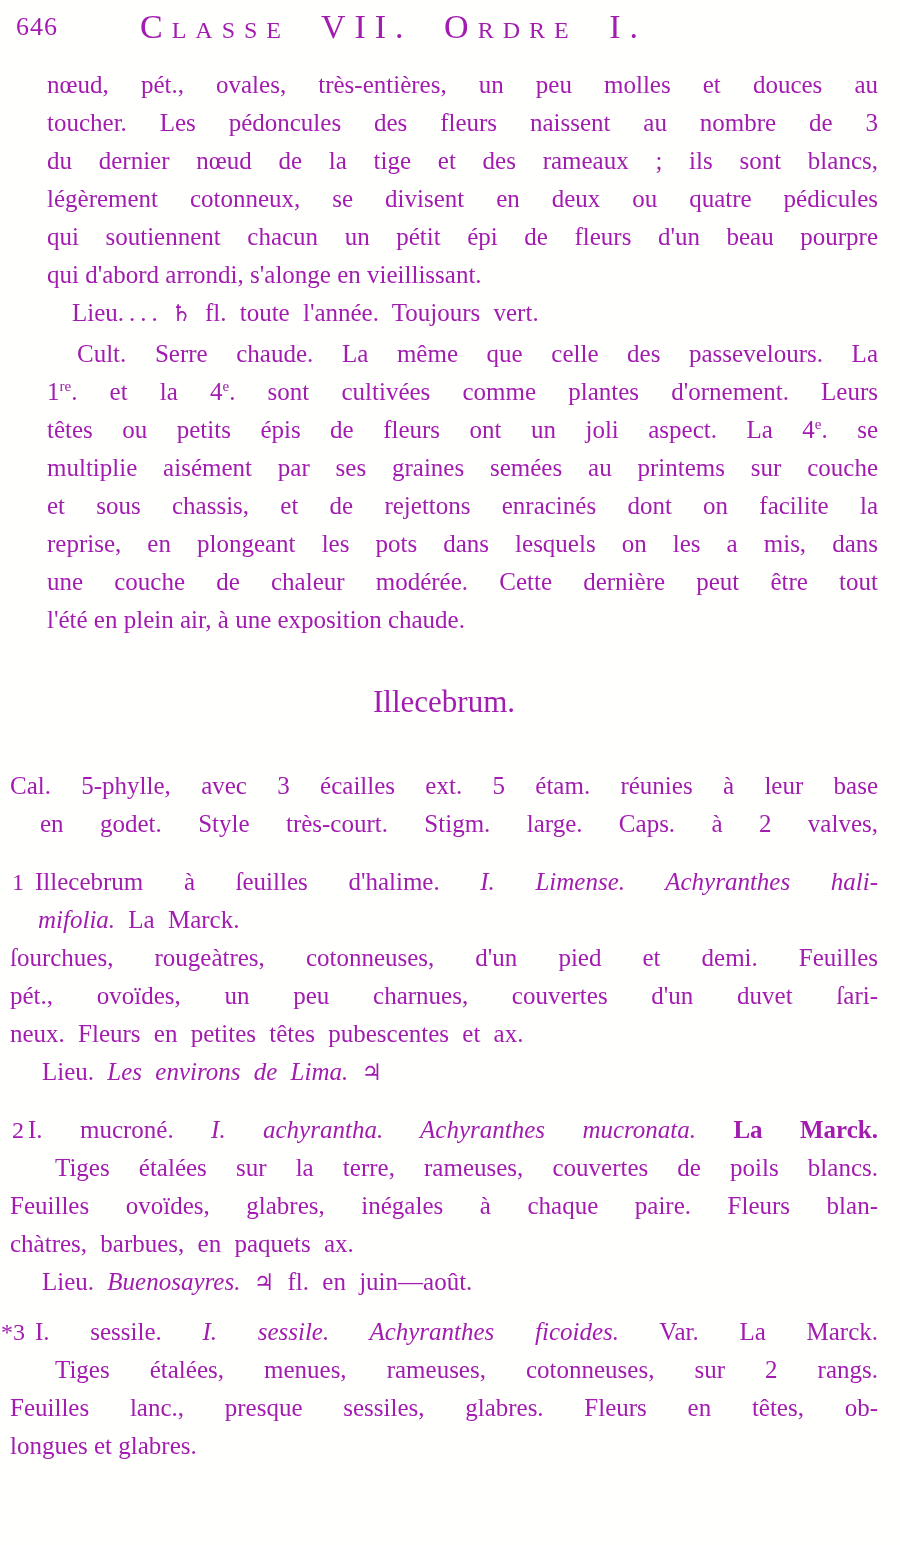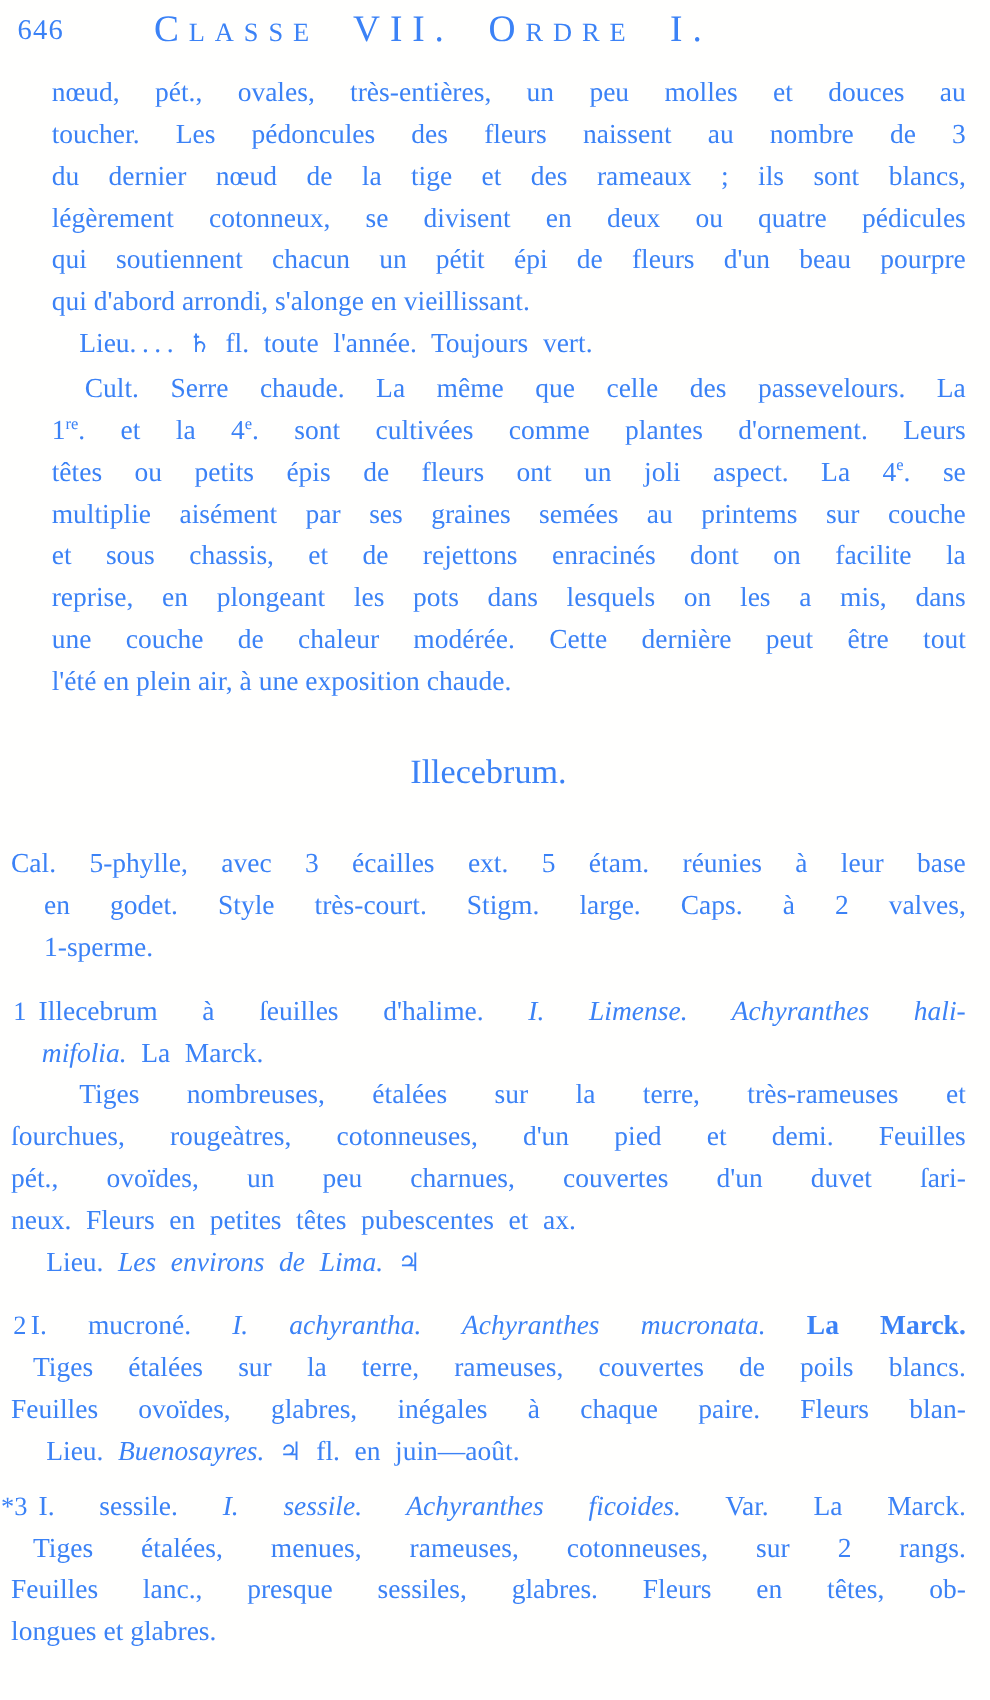--- a/index.html
+++ b/index.html
@@ -1,20 +1,20 @@
 <!DOCTYPE html>
 <html><head>
 <meta charset="utf-8">
 <style>
   html,body{margin:0;padding:0;background:#ffffff;}
   .page{
     position:relative;
     width:900px;height:1545px;
     background:#fffffe;
-    color:#3b82f6;
+    color:#a21caf;
     font-family:"Liberation Serif", serif;
     overflow:hidden;
   }
   .page-number{
     position:absolute;top:12px;left:16px;
     font-size:26px;letter-spacing:1px;
   }
   .running-header{
     position:absolute;top:8px;left:140px;width:660px;
     text-align:left;
@@ -46,21 +46,21 @@
   .i{font-style:italic;}
   .b{font-weight:bold;}
   .sup{font-size:60%;vertical-align:super;line-height:0;}
   .sym{font-family:"DejaVu Sans",sans-serif;font-size:92%;}
   .ml15{}
   .ml18{margin-left:18px;}
   .ml25{margin-left:25px;}
   .ml28{margin-left:28px;}
   .ml30{margin-left:30px;}
   .ml32{margin-left:32px;}
-  .ml35{margin-left:20px;}
+  .ml35{margin-left:45px;}
   .ml62{margin-left:62px;}
   .genus-line{
     font-size:31px;
     line-height:46px;
     text-align:right;text-align-last:center;
   }
   .entry-num{
     position:absolute;left:2px;top:0;
     font-size:24px;line-height:38px;
   }
@@ -93,37 +93,36 @@
         <div class="line "><span>reprise, en plongeant les pots dans lesquels on les a mis, dans</span></div>
         <div class="line "><span>une couche de chaleur modérée. Cette dernière peut être tout</span></div>
         <div class="line nj"><span>l'été en plein air, à une exposition chaude.</span></div>
       </div>
       <div class="block b-genus">
         <div class="line genus-line nj"><span>Illecebrum.</span></div>
       </div>
       <div class="block b-cal">
         <div class="line "><span>Cal. 5-phylle, avec 3 écailles ext. 5 étam. réunies à leur base</span></div>
         <div class="line ml30"><span>en godet. Style très-court. Stigm. large. Caps. à 2 valves,</span></div>
-        <div class="line nj ml30"><span>1-sperme.</span></div>
       </div>
       <div class="block b-entry">
         <span class="entry-num">1</span>
         <div class="line ml25"><span>Illecebrum à ſeuilles d'halime. </span><span class="i">I. Limense. Achyranthes hali-</span></div>
         <div class="line nj w1 ml28"><span class="i">mifolia.</span><span> La Marck.</span></div>
-        <div class="line ml62"><span>Tiges nombreuses, étalées sur la terre, très-rameuses et</span></div>
         <div class="line "><span>ſourchues, rougeàtres, cotonneuses, d'un pied et demi. Feuilles</span></div>
         <div class="line "><span>pét., ovoïdes, un peu charnues, couvertes d'un duvet ſari-</span></div>
         <div class="line nj w1"><span>neux. Fleurs en petites têtes pubescentes et ax.</span></div>
         <div class="line nj w1 ml32"><span>Lieu. </span><span class="i">Les environs de Lima.</span><span> </span><span class="sym">♃</span></div>
       </div>
       <div class="block b-entry">
         <span class="entry-num">2</span>
         <div class="line ml18"><span>I. mucroné. </span><span class="i">I. achyrantha. Achyranthes mucronata.</span><span class="b"> La Marck.</span></div>
         <div class="line ml35"><span>Tiges étalées sur la terre, rameuses, couvertes de poils blancs.</span></div>
         <div class="line "><span>Feuilles ovoïdes, glabres, inégales à chaque paire. Fleurs blan-</span></div>
+        <div class="line nj w1"><span>chàtres, barbues, en paquets ax.</span></div>
         <div class="line nj w1 ml32"><span>Lieu. </span><span class="i">Buenosayres.</span><span> </span><span class="sym">♃</span><span> fl. en juin—août.</span></div>
       </div>
       <div class="block b-entry b-entry3">
         <span class="entry-num">*3</span>
         <div class="line ml25"><span>I. sessile. </span><span class="i">I. sessile. Achyranthes ficoides.</span><span> Var. La Marck.</span></div>
         <div class="line ml35"><span>Tiges étalées, menues, rameuses, cotonneuses, sur 2 rangs.</span></div>
         <div class="line "><span>Feuilles lanc., presque sessiles, glabres. Fleurs en têtes, ob-</span></div>
         <div class="line nj ml15"><span>longues et glabres.</span></div>
       </div>
     </div>

